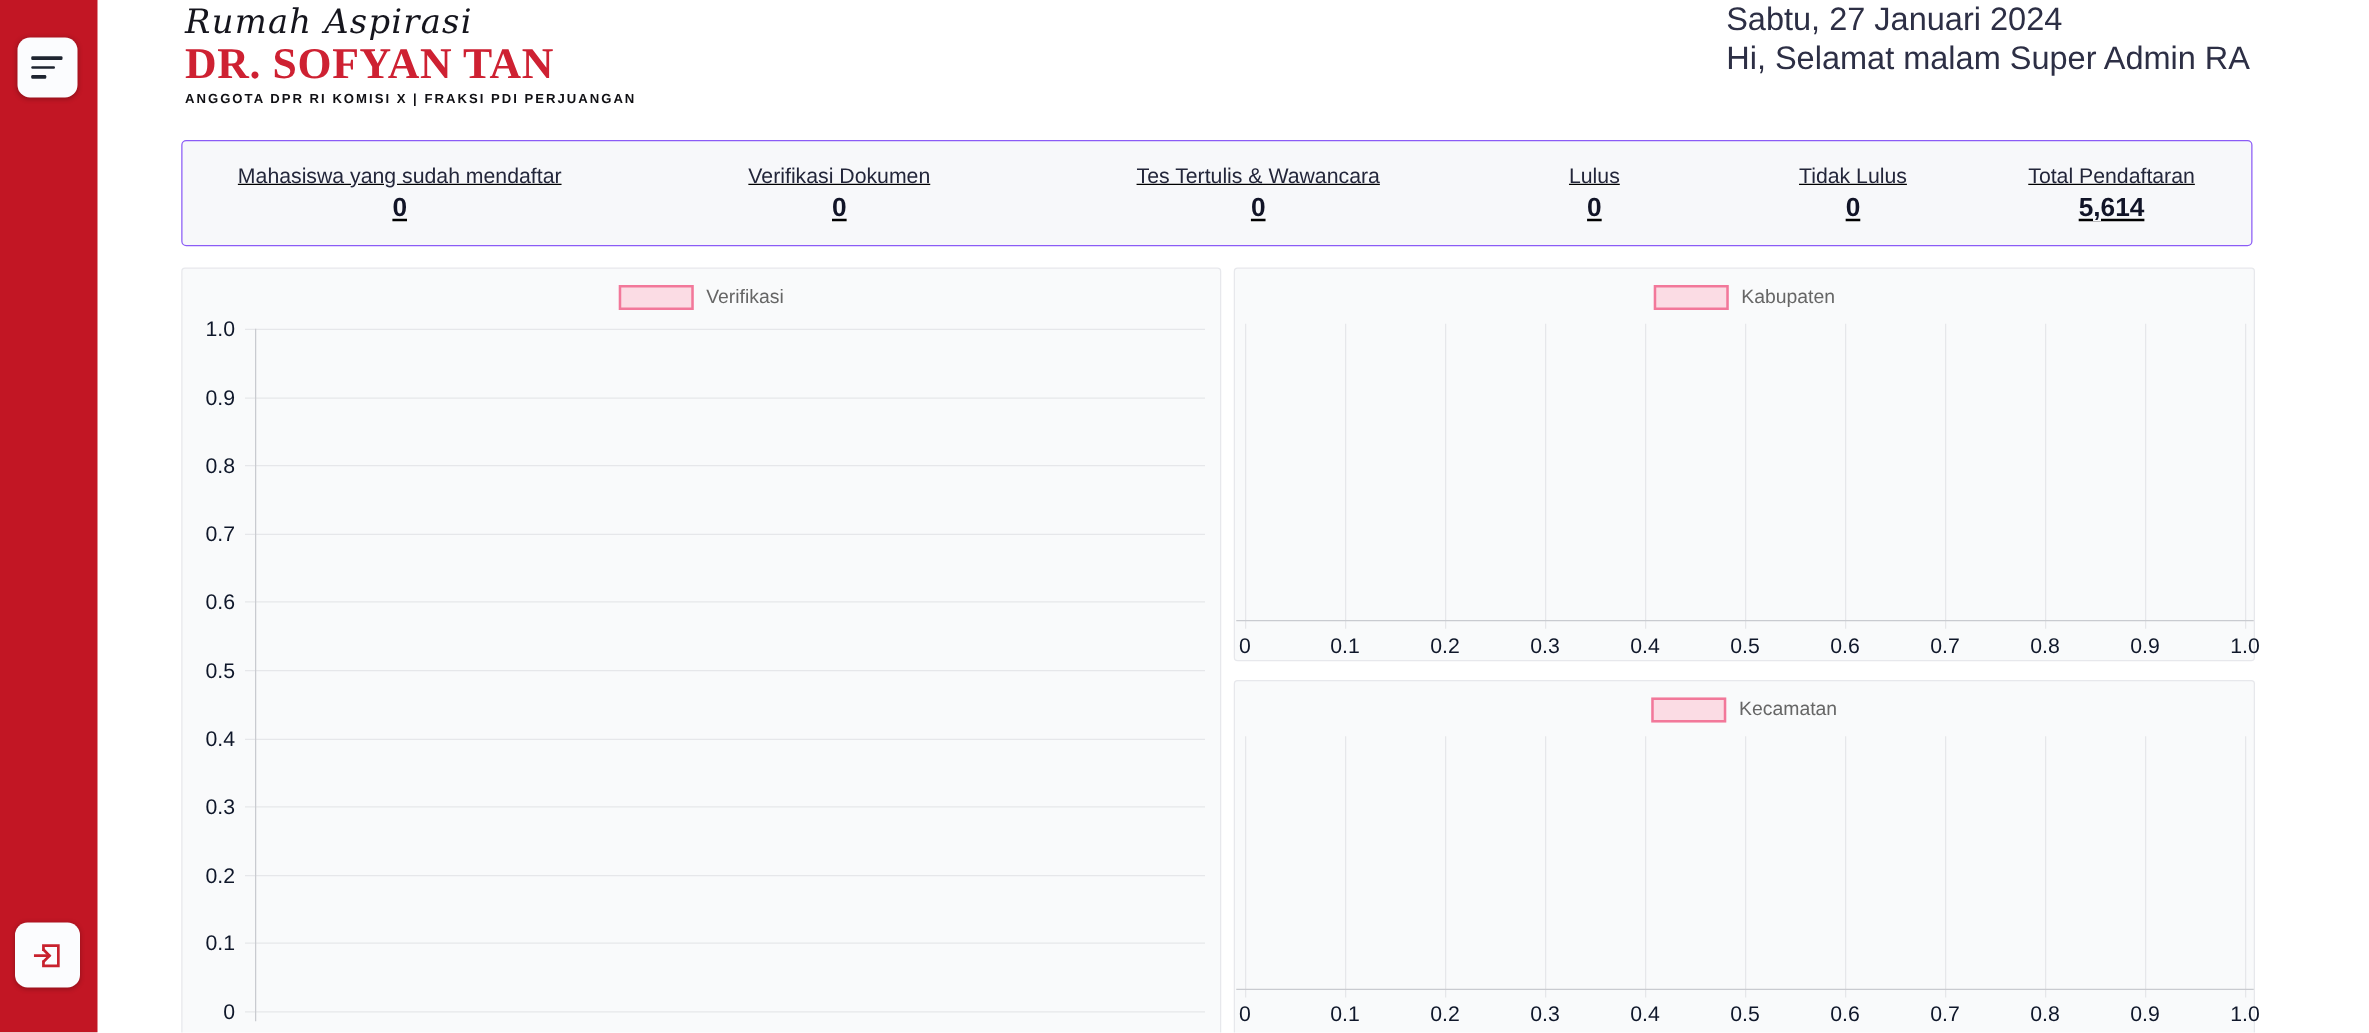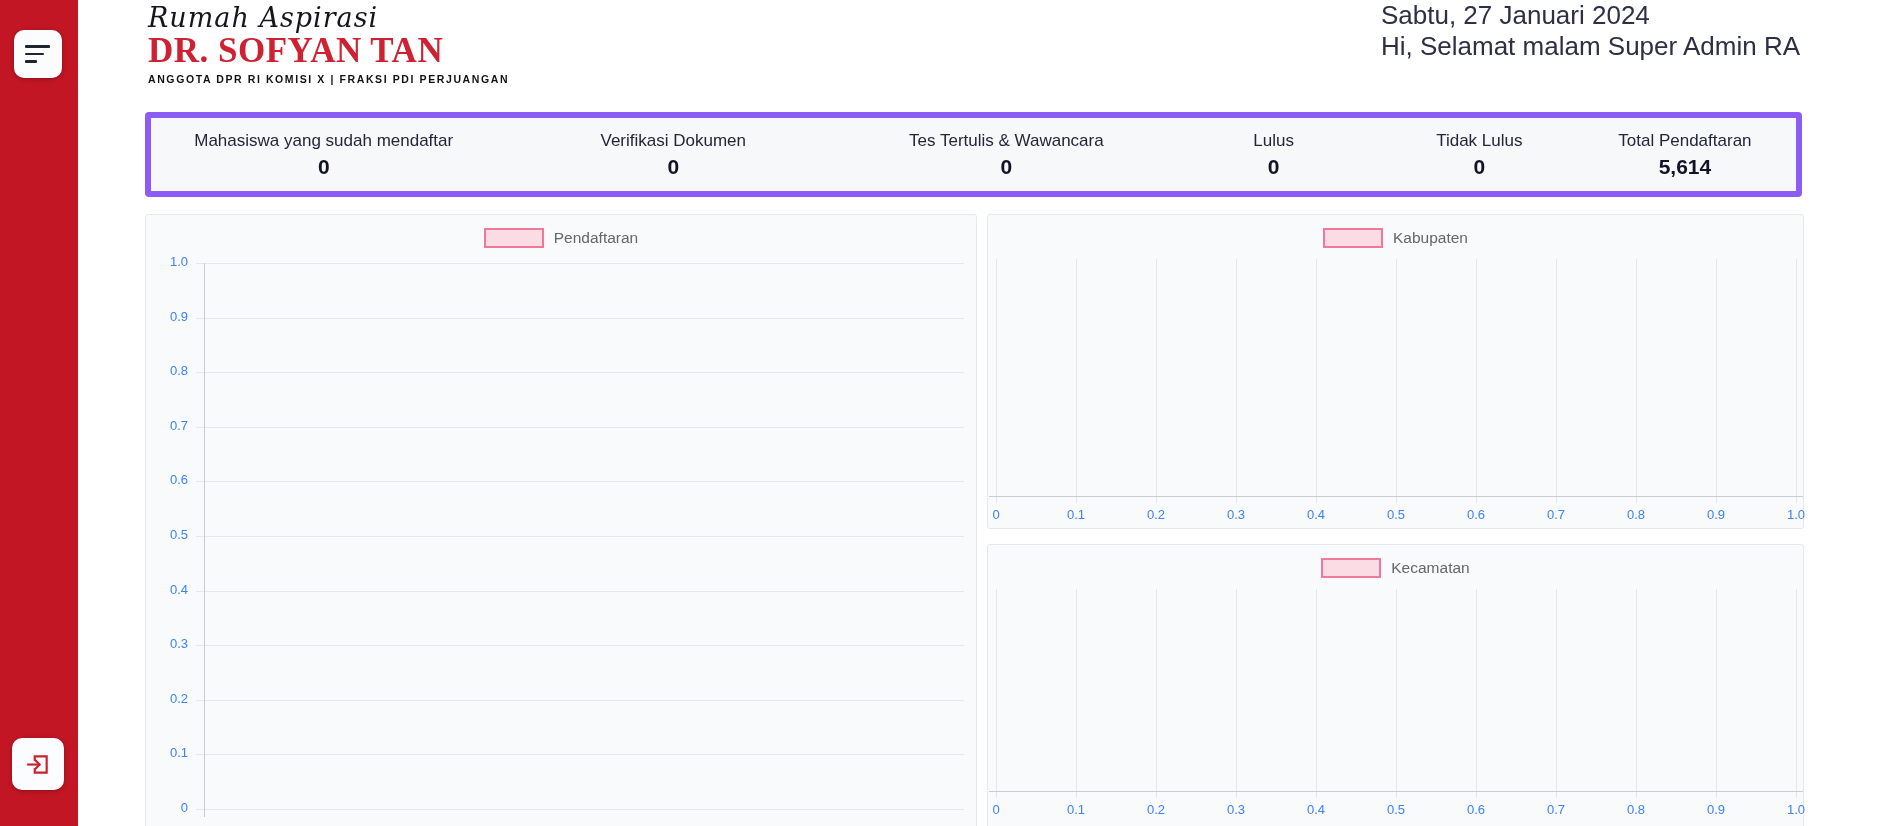--- a/index.html
+++ b/index.html
@@ -23,22 +23,22 @@
   .logo-script{font-family:"DejaVu Serif", serif;font-style:italic;font-size:27px;color:#15151d;letter-spacing:1px;}
   .logo-name{font-family:"Liberation Serif", serif;font-weight:bold;font-size:35px;line-height:1.02;
              color:#ce2132;letter-spacing:.5px;}
   .logo-sub{font-size:10.5px;font-weight:bold;color:#101014;letter-spacing:1.6px;margin-top:4px;}
 
   .header-right{position:absolute;right:95px;top:0;color:#2d2f45;
                 font-size:26px;line-height:31px;}
 
   
   .stats-bar{position:absolute;left:145px;top:112px;width:1657px;height:85px;box-sizing:border-box;
-             background:#f7f8fa;border:6px solid #8b5cf6;border-radius:4px;
-             display:flex;align-items:center;}
+             background:#f7f8fa;border:1px solid #8b5cf6;border-radius:4px;
+             display:flex;align-items:center;text-decoration:underline;}
   .stat{text-align:center;}
   .stat:nth-child(1){width:21%;}
   .stat:nth-child(2){width:21.5%;}
   .stat:nth-child(3){width:19%;}
   .stat:nth-child(4){width:13.5%;}
   .stat:nth-child(5){width:11.5%;}
   .stat:nth-child(6){width:13.5%;}
   .stat-label{font-size:17px;color:#23263a;}
   .stat-value{font-size:21px;font-weight:bold;color:#111427;margin-top:4px;}
 
@@ -50,21 +50,21 @@
 
   .legend{position:absolute;top:12px;left:0;right:0;height:22px;
           display:flex;justify-content:center;align-items:center;gap:10px;cursor:pointer;}
   .legend-box{width:60px;height:20px;background:#fbdce4;border:2px solid #f2789a;box-sizing:border-box;}
   .legend-label{font-size:15.5px;color:#666;}
 
   .gridline-h{position:absolute;height:1px;background:#e6e7ea;}
   .gridline-v{position:absolute;width:1px;background:#e6e7ea;}
   .axisline-v{position:absolute;width:1px;background:#c9cbd0;}
   .axisline-h{position:absolute;height:1px;background:#c9cbd0;}
-  .tick-label{position:absolute;font-size:13px;color:#3b82f6;}
+  .tick-label{position:absolute;font-size:17px;color:#0f172a;}
   .tick-y{text-align:right;}
   .tick-x{width:44px;text-align:center;}
 </style>
 </head>
 <body>
 
 <div class="sidebar" style="background: rgb(194, 22, 36);">
   <div class="side-btn menu-btn">
     <div class="hamburger">
       <span></span>
@@ -117,21 +117,21 @@
   </div>
   <div class="stat">
     <div class="stat-label">Total Pendaftaran</div>
     <div class="stat-value">5,614</div>
   </div>
 </div>
 
 <div class="card" id="chart-universitas">
   <div class="legend">
     <span class="legend-box" style="background: rgb(251, 220, 228); border-color: rgb(242, 120, 154);"></span>
-    <span class="legend-label">Pendaftaran</span>
+    <span class="legend-label">Verifikasi</span>
   </div>
 <div class="tick-label tick-y" style="top: 39px; left: 6px; width: 36px;">1.0</div>
     <div class="gridline-h" style="top: 48px; left: 50px; right: 12px;"></div>
     <div class="tick-label tick-y" style="top: 93.6px; left: 6px; width: 36px;">0.9</div>
     <div class="gridline-h" style="top: 102.6px; left: 50px; right: 12px;"></div>
     <div class="tick-label tick-y" style="top: 148.2px; left: 6px; width: 36px;">0.8</div>
     <div class="gridline-h" style="top: 157.2px; left: 50px; right: 12px;"></div>
     <div class="tick-label tick-y" style="top: 202.8px; left: 6px; width: 36px;">0.7</div>
     <div class="gridline-h" style="top: 211.8px; left: 50px; right: 12px;"></div>
     <div class="tick-label tick-y" style="top: 257.4px; left: 6px; width: 36px;">0.6</div>

